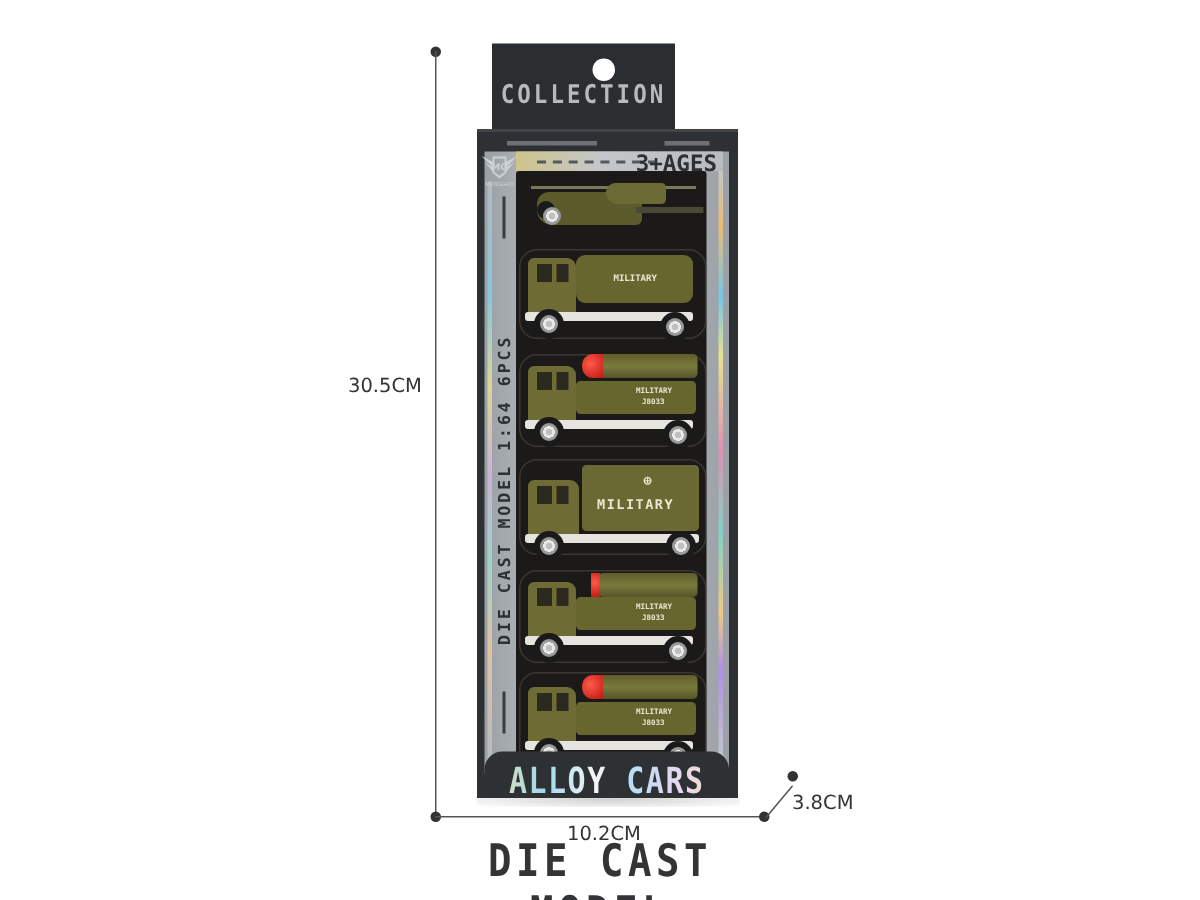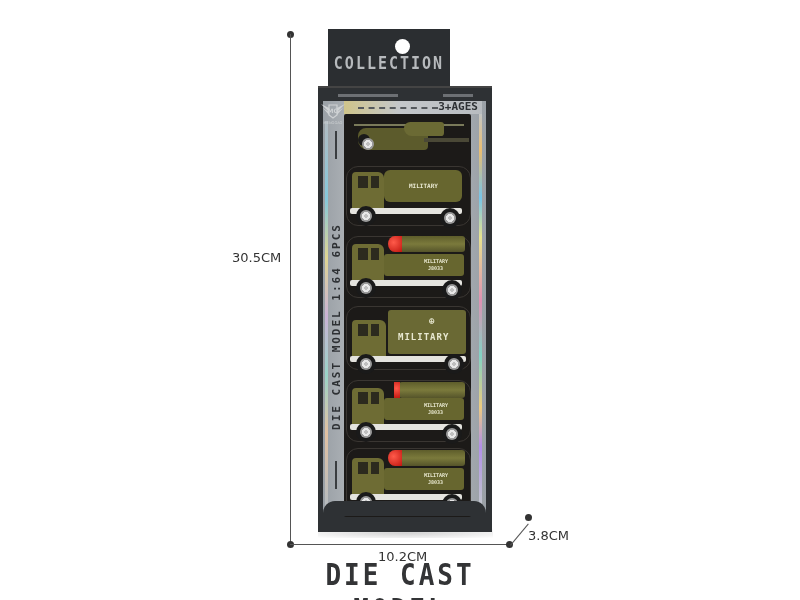--- a/index.html
+++ b/index.html
@@ -34,21 +34,21 @@
   .side-text { position: absolute; left: 5px; top: 60px; width: 16px; height: 330px; display: flex; align-items: center; justify-content: center; }
   .side-text span { display: block; transform: rotate(-90deg); white-space: nowrap;
     font-family: "DejaVu Sans Mono", monospace; font-weight: bold; font-size: 11px; letter-spacing: 2px; color: #2e3134; }
   .side-dash { position: absolute; left: 12px; width: 2px; height: 28px; background: #3a3d40; }
 
   .window { position: absolute; left: 21px; top: 23px; width: 127px; height: 394px; background: #1c1a18;
     border-radius: 2px; overflow: hidden; }
   .ages-bar { position: absolute; left: 21px; top: 10px; width: 138px; height: 13px;
     background: linear-gradient(90deg, #cfc48a, #c4c7ca 40%, #b8bcc0); }
   .ages-dashes { position: absolute; left: 14px; top: 6px; width: 80px; border-top: 2px dashed #55595d; }
-  .ages { position: absolute; right: 4px; top: -1px; font-family: "DejaVu Sans Mono", monospace; font-weight: bold; font-size: 11px; color: #2e3134; }
+  .ages { position: absolute; right: 4px; top: -1px; font-family: "DejaVu Sans Mono", monospace; font-weight: bold; font-size: 15px; color: #2e3134; }
 
   .brand-logo { position: absolute; left: 2px; top: 8px; width: 26px; height: 30px; }
 
   .bottom-band { position: absolute; left: 5px; top: 418px; width: 163px; height: 26px; background: #2e3134;
     border-radius: 12px 12px 0 0; }
   .alloy { position: absolute; left: 0; width: 100%; top: 2px; text-align: center;
     font-family: "DejaVu Sans Mono", monospace; font-weight: bold; font-size: 20px; letter-spacing: 1px;
     background: linear-gradient(90deg, #e9e1a6, #9fd9f0 25%, #f5f5f5 45%, #b9dcf5 60%, #e8d7f0 80%, #f2e0a8);
     -webkit-background-clip: text; background-clip: text; color: transparent; transform: scaleY(1.2); }
 
@@ -201,15 +201,18 @@
     <div class="bottom-band" style="left:0;top:400px;width:163px;height:15px;"></div>
   </div>
 
   <svg class="brand-logo" viewBox="0 0 26 30">
     <path d="M1 8 L9 12 L9 16 Z M25 8 L17 12 L17 16 Z M3 12 L9 16 L9 19 Z M23 12 L17 16 L17 19 Z" fill="#cfd2d4"></path>
     <path d="M9 9 L17 9 L17 19 L13 22 L9 19 Z" fill="none" stroke="#cfd2d4" stroke-width="1.2"></path>
     <text x="13" y="17" font-size="6" text-anchor="middle" fill="#cfd2d4" font-family="DejaVu Sans, sans-serif" font-weight="bold">MG</text>
     <text x="13" y="28" font-size="3.6" text-anchor="middle" fill="#cfd2d4" font-family="DejaVu Sans, sans-serif">MENGGAO</text>
   </svg>
 
+  <div class="bottom-band">
+    <div class="alloy">ALLOY CARS</div>
+  </div>
 </div>
 
 <div class="main-title">DIE CAST MODEL</div>
 
 </body></html>

